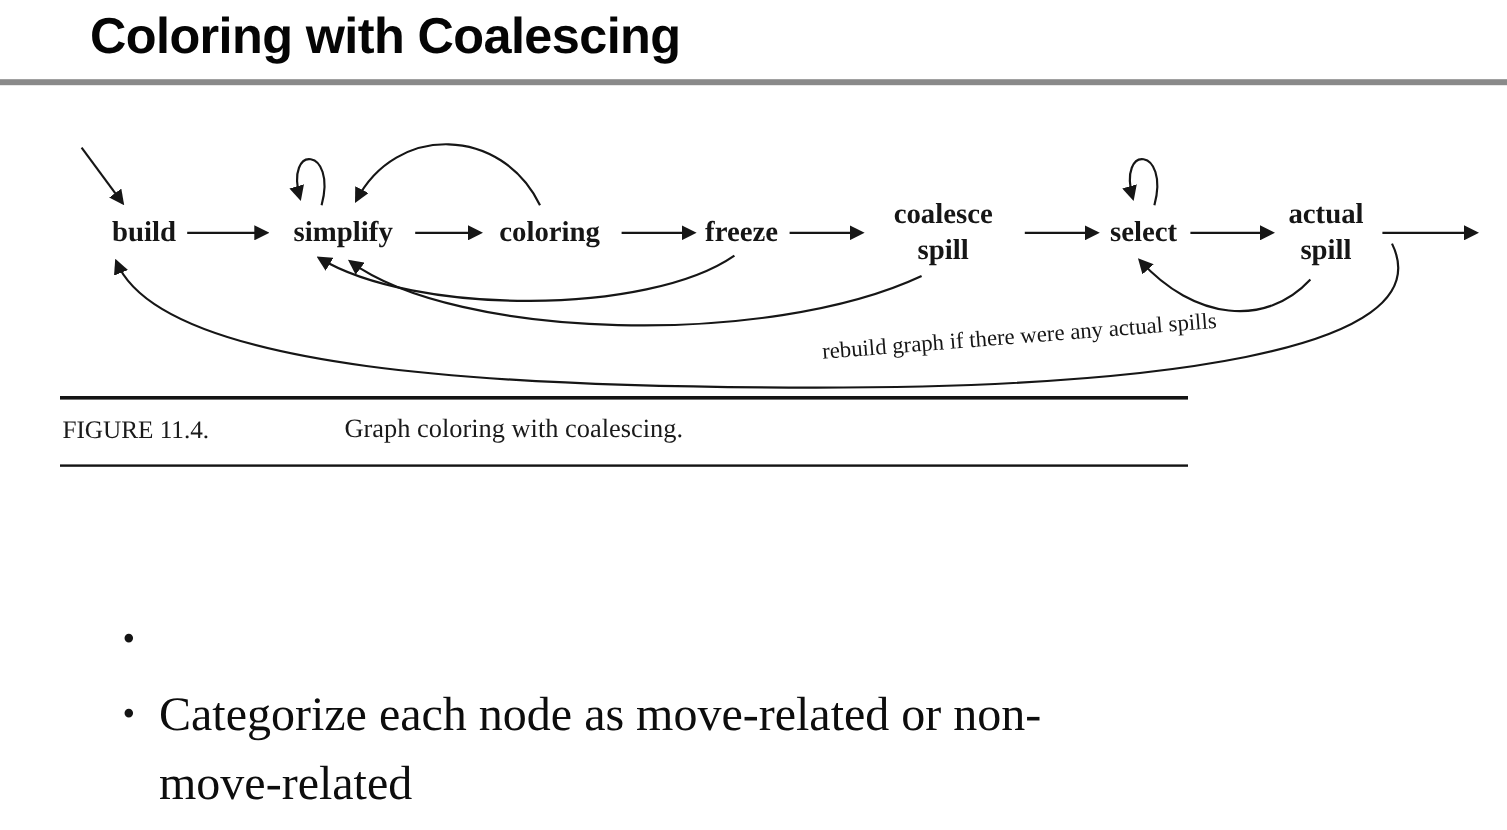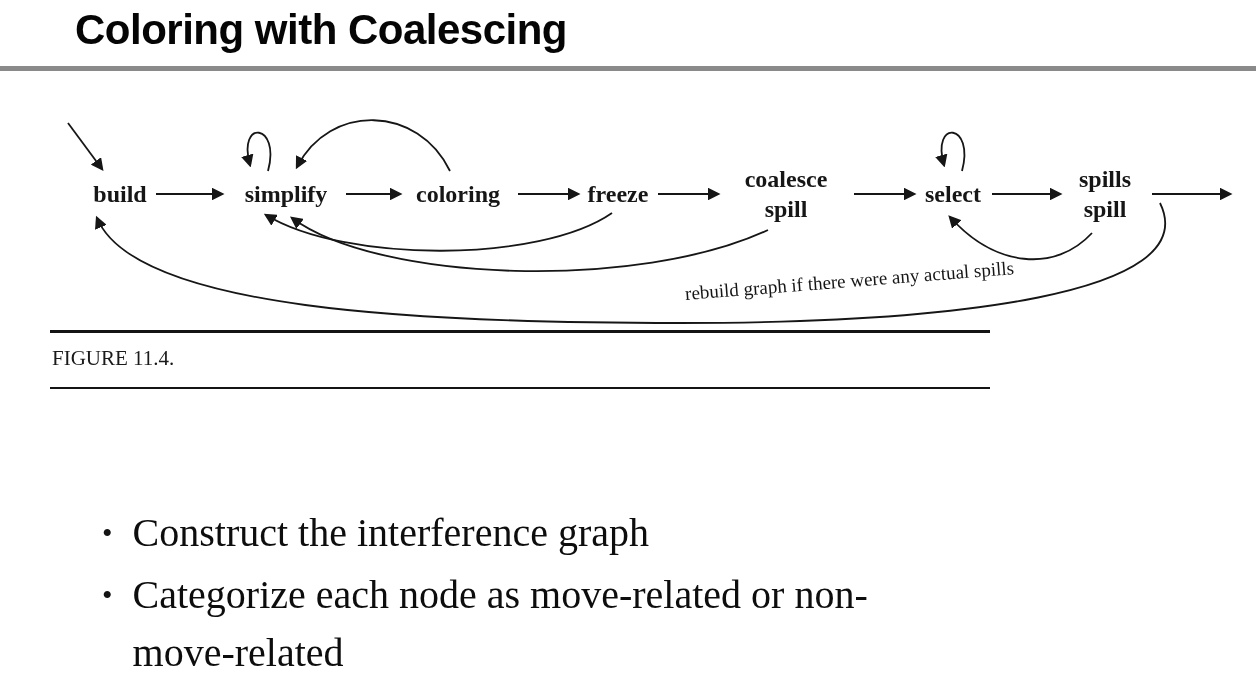--- a/index.html
+++ b/index.html
@@ -78,36 +78,36 @@
     <div class="node" style="left:120px;top:94px;">build</div>
     <div class="node" style="left:286px;top:94px;">simplify</div>
     <div class="node" style="left:458px;top:94px;">coloring</div>
     <div class="node" style="left:618px;top:94px;">freeze</div>
     <div class="node" style="left:786px;top:79px;">
       <div>coalesce</div>
       <div>spill</div>
     </div>
     <div class="node" style="left:953px;top:94px;text-align:center;">select</div>
     <div class="node" style="left:1105px;top:79px;">
-      <div>spills</div>
+      <div>actual</div>
       <div>spill</div>
     </div>
 
     <div class="annotation">rebuild graph if there were any actual spills</div>
   </div>
 
   <div class="cap-line-top"></div>
   <div class="cap-label">FIGURE 11.4.</div>
+  <div class="cap-text">Graph coloring with coalescing.</div>
   <div class="cap-line-bottom"></div>
 
 
   <div class="bullets">
     <div class="bullet-row">
       <span class="bullet-char">•</span>
-      <span class="bullet-text">Construct the interference graph</span>
     </div>
     <div class="bullet-row">
       <span class="bullet-char">•</span>
       <span class="bullet-text">Categorize each node as move-related or non-move-related</span>
     </div>
   </div>
 
 </div>
 
 </body></html>

